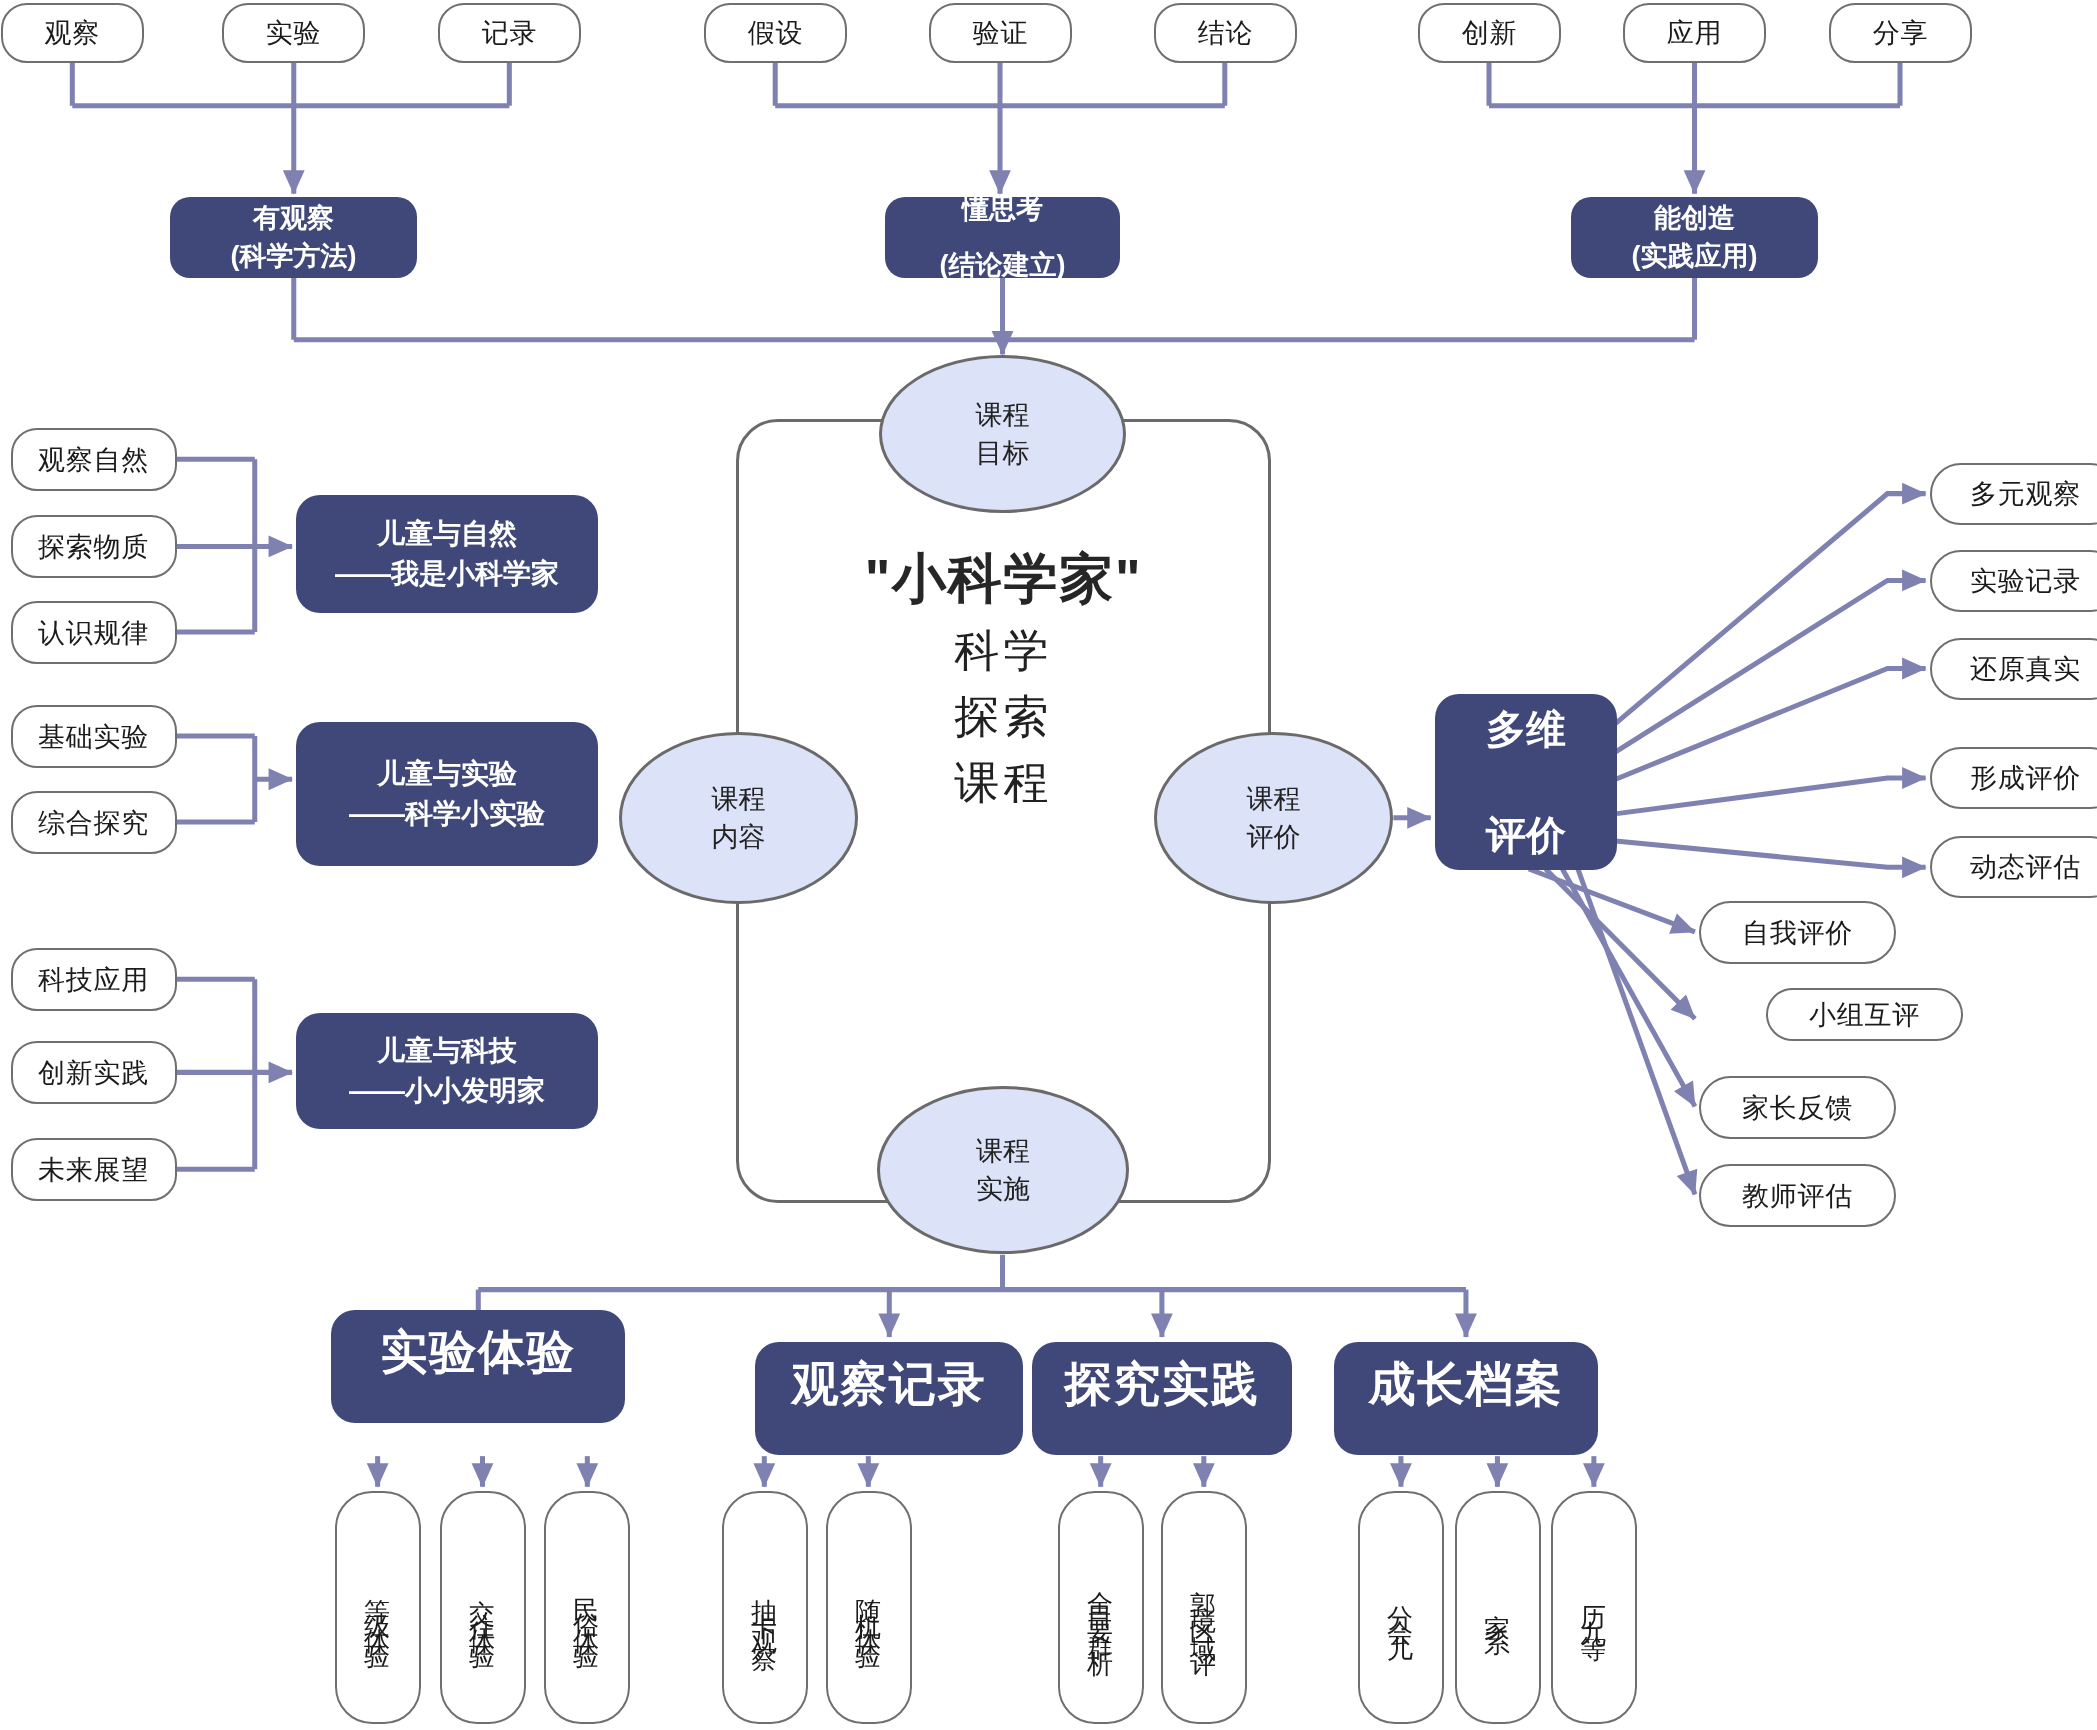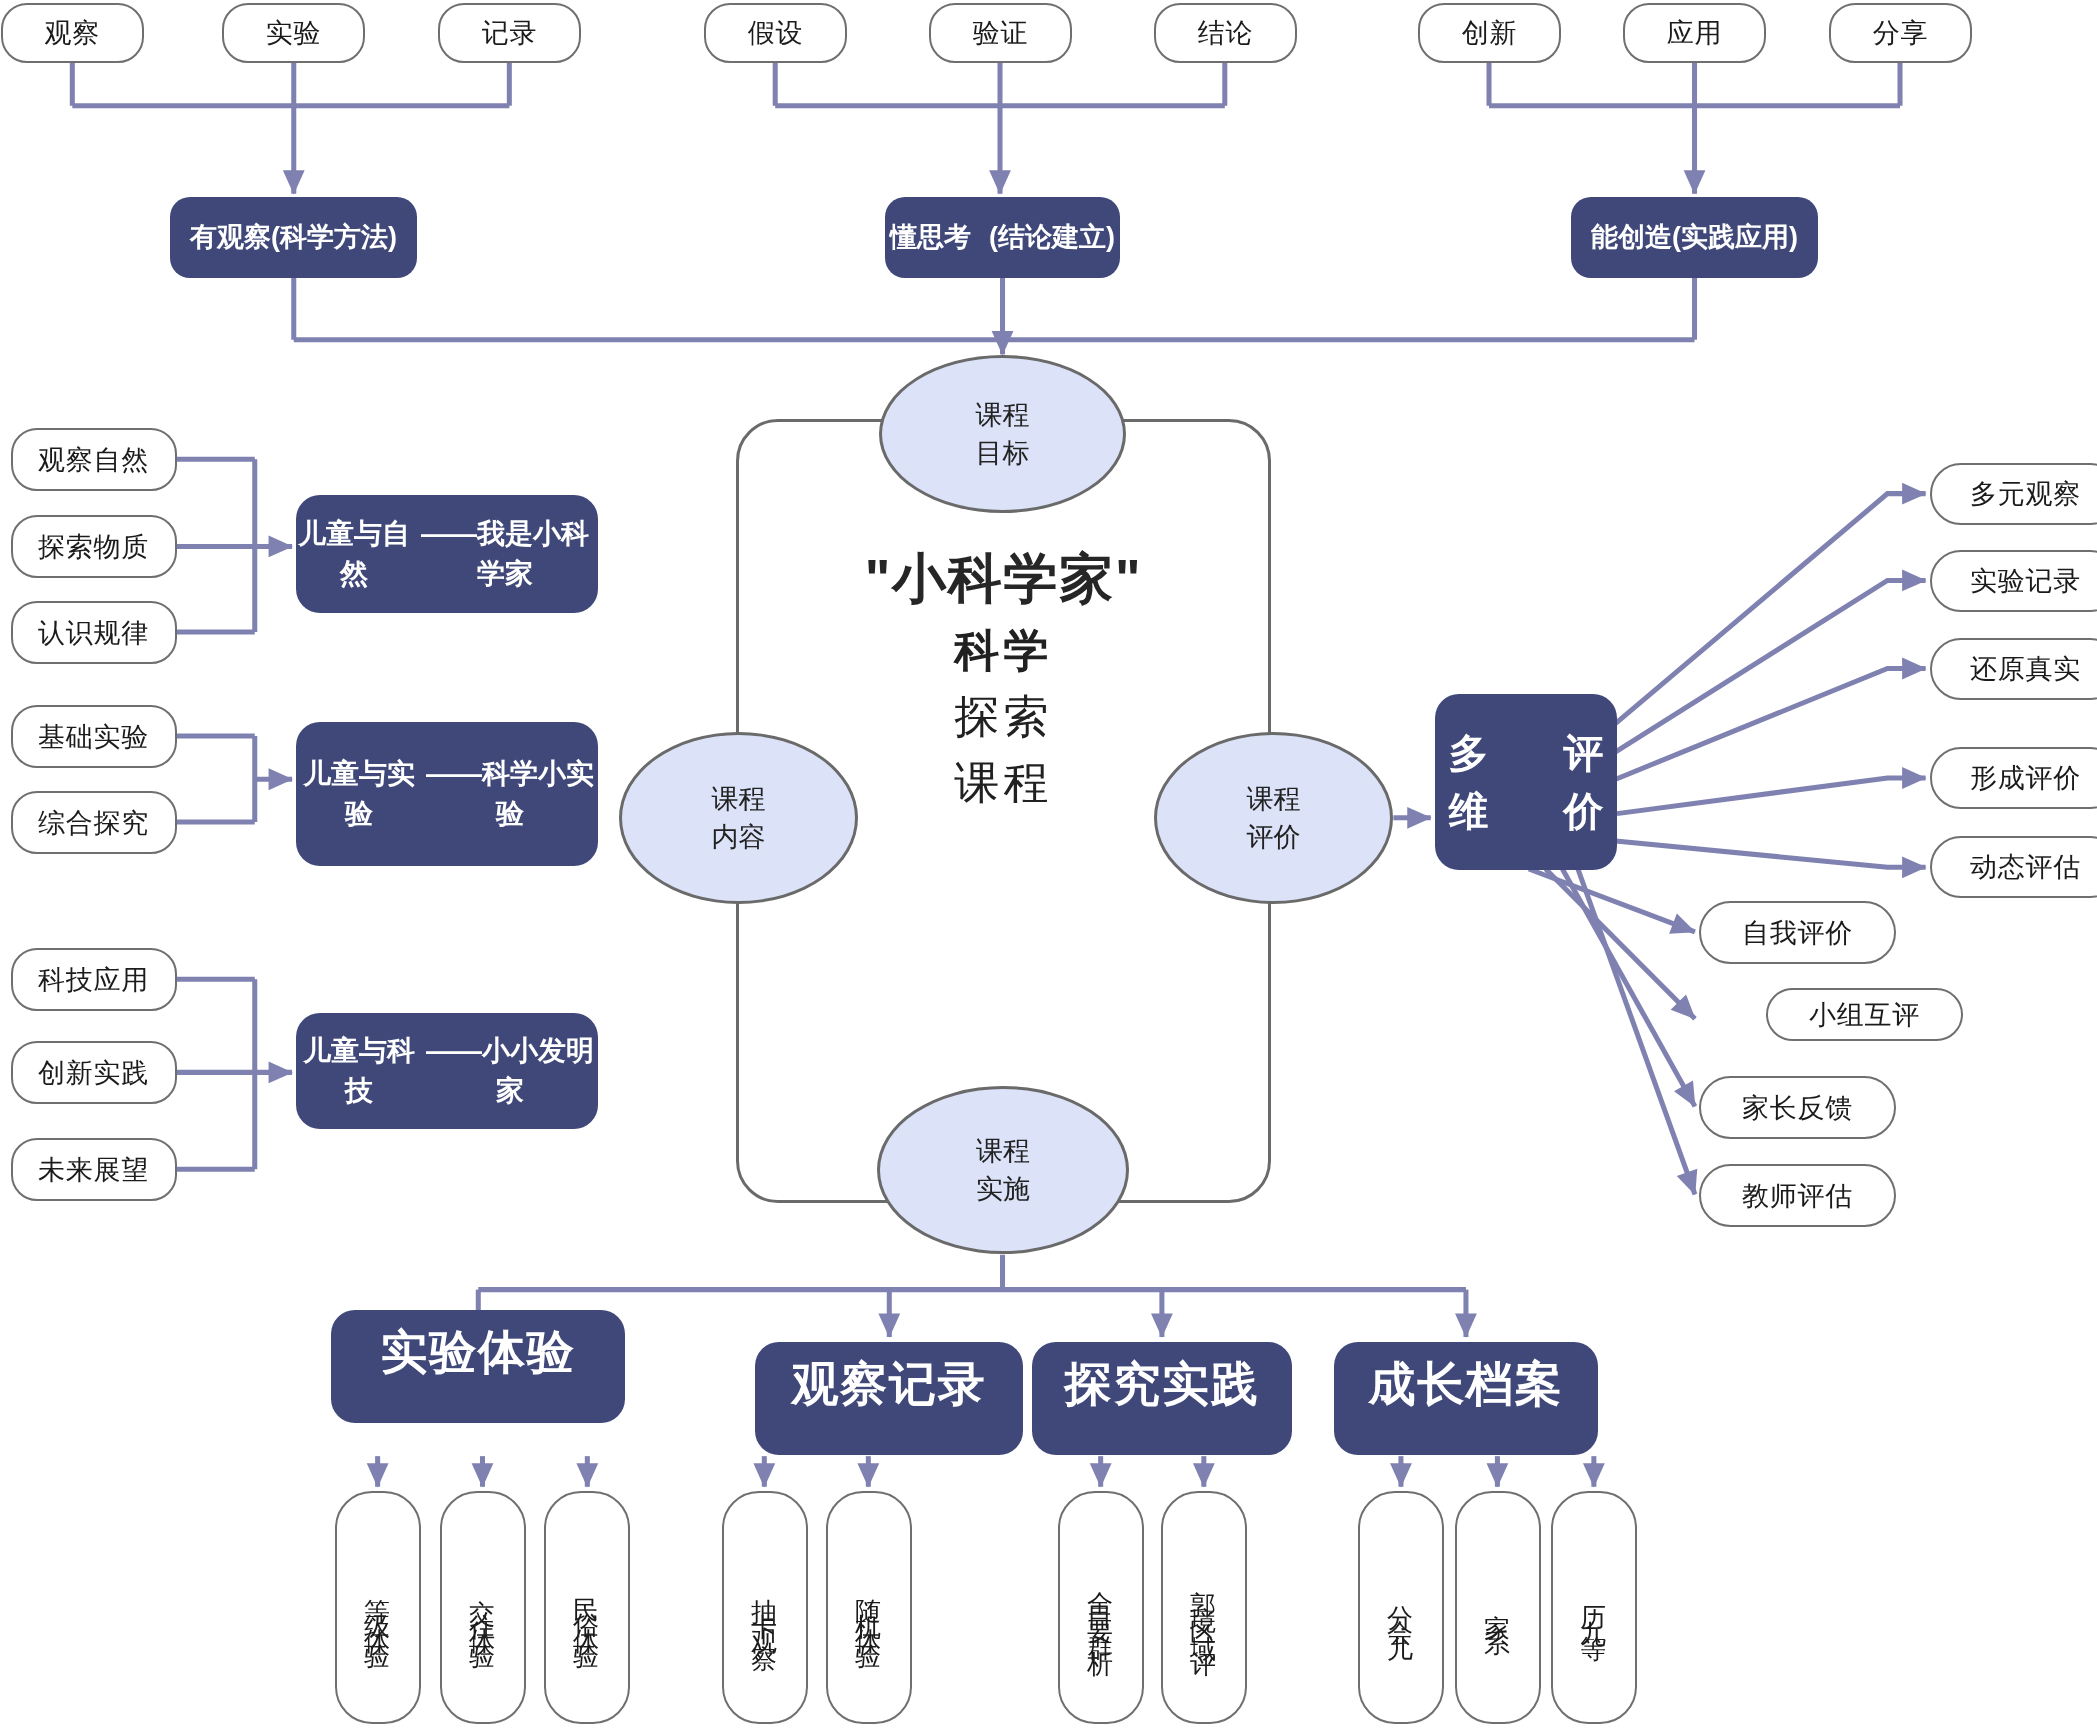--- a/index.html
+++ b/index.html
@@ -7,21 +7,21 @@
           font-family:"Liberation Sans","DejaVu Sans",sans-serif;}
   .canvas svg{position:absolute;left:0;top:0;}
   .node{position:absolute;display:flex;align-items:center;justify-content:center;
         box-sizing:border-box;text-align:center;}
   .pill{background:#ffffff;border:2.9px solid #6f6f6f;border-radius:26px;
         color:#1b1b1b;font-size:27px;font-weight:500;letter-spacing:0.8px;}
   .rpill{border-radius:33px;}
   .vpill{background:#ffffff;border:2.9px solid #6f6f6f;border-radius:37px;color:#1b1b1b;
          font-size:26px;font-weight:500;writing-mode:vertical-rl;text-orientation:upright;
          letter-spacing:15px;justify-content:center;}
-  .dark{background:#3f4878;color:#ffffff;font-weight:bold;}
+  .dark{background:#3f4878;color:#ffffff;font-weight:bold;flex-direction:column;}
   .goalbox{border-radius:20px;font-size:27px;line-height:1.38;}
   .catbox{border-radius:24px;font-size:28px;line-height:1.42;}
   .hubbox{border-radius:24px;font-size:40px;line-height:1.45;gap:48px;}
   .modbox{border-radius:24px;font-size:47px;padding-bottom:29px;letter-spacing:1.7px;}
   .ellipse{background:#dce3f8;border:3.4px solid #6a6a6a;border-radius:50%;
            flex-direction:column;color:#222222;font-size:27px;line-height:1.42;font-weight:500;}
   .bigrect{position:absolute;background:#ffffff;border:3.4px solid #6a6a6a;border-radius:42px;box-sizing:border-box;}
   .ctitle{position:absolute;width:503px;text-align:center;color:#262626;
           font-size:54px;font-weight:bold;letter-spacing:1.7px;}
   .csub{position:absolute;width:503px;text-align:center;color:#212121;
@@ -76,21 +76,21 @@
       <path d="M2624,3472V3545" marker-end="url(#arw)"></path>
       <path d="M2870,3472V3545" marker-end="url(#arw)"></path>
       <path d="M3340,3472V3545" marker-end="url(#arw)"></path>
       <path d="M3570,3472V3545" marker-end="url(#arw)"></path>
       <path d="M3800,3472V3545" marker-end="url(#arw)"></path>
     </g>
   </svg>
 
   <div class="bigrect" style="left:736px;top:419px;width:535px;height:784px;"></div>
   <div class="ctitle" style="left:752px;top:543px;">"小科学家"</div>
-  <div class="csub" style="left:752px;top:621px;font-weight:bold;">科学</div>
+  <div class="csub" style="left:752px;top:621px;">科学</div>
   <div class="csub" style="left:752px;top:687px;">探索</div>
   <div class="csub" style="left:752px;top:753px;">课程</div>
 
   <div class="node ellipse" style="left:879px;top:355px;width:247px;height:158px;">
     <span>课程</span>
     <span>目标</span>
   </div>
   <div class="node ellipse" style="left:619px;top:732px;width:239px;height:172px;">
     <span>课程</span>
     <span>内容</span>

